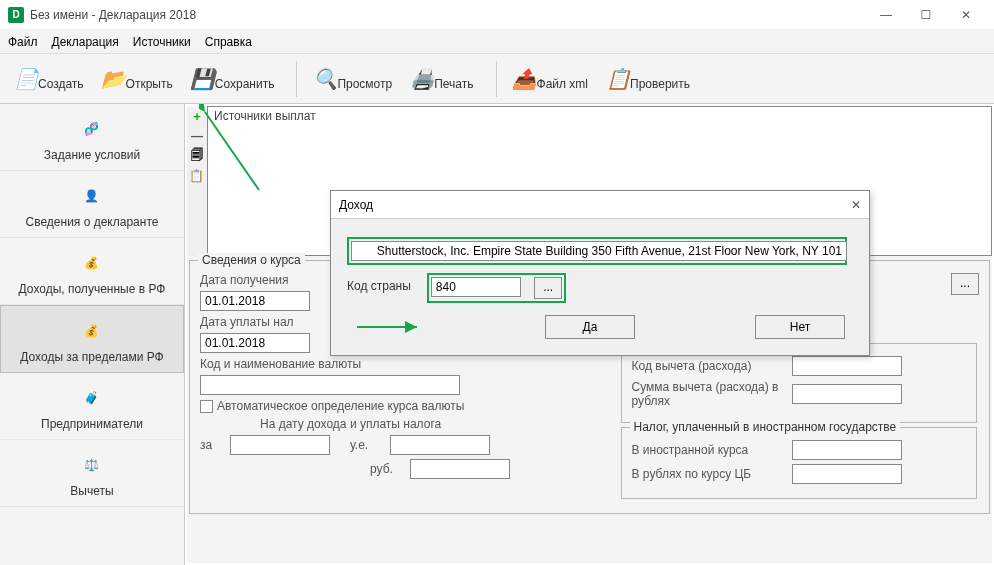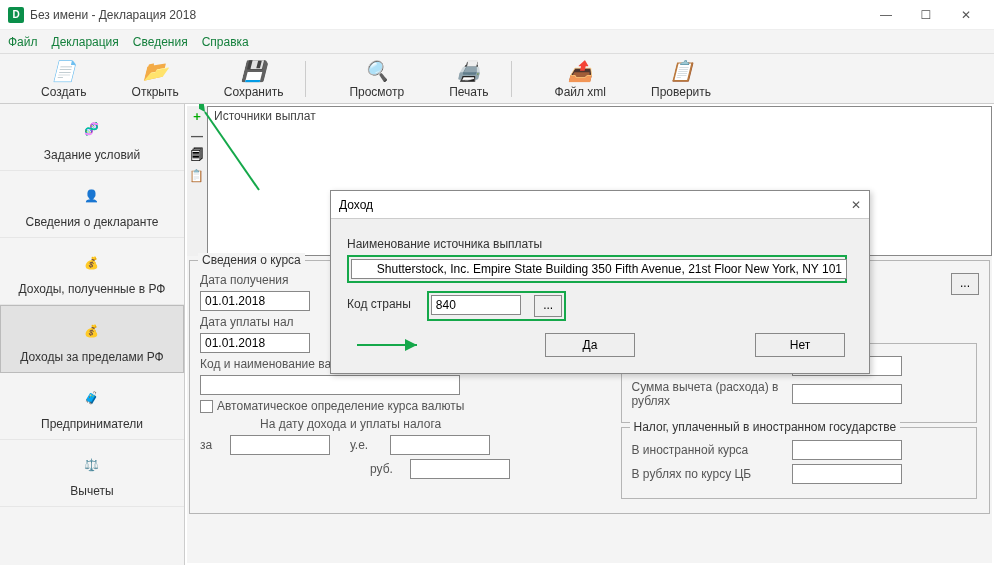--- a/index.html
+++ b/index.html
@@ -7,25 +7,25 @@
   
   
   .titlebar { height: 30px; background: #fff; display: flex; align-items: center; padding: 0 8px; border-bottom: 1px solid #eee; }
   .titlebar .app-icon { width: 16px; height: 16px; background: #0a8f4a; border-radius: 2px; margin-right: 6px; display: inline-flex; align-items: center; justify-content: center; color: #fff; font-weight: bold; font-size: 10px; }
   .titlebar .title { color: #444; }
   .titlebar .winbtns { margin-left: auto; display: flex; }
   .titlebar .winbtn { width: 40px; height: 28px; display: inline-flex; align-items: center; justify-content: center; color: #555; }
   
   
   .menubar { height: 24px; background: #f4f4f4; border-bottom: 1px solid #ddd; display: flex; align-items: center; padding: 0 8px; }
-  .menubar span { margin-right: 14px; color: #15803d; }
+  .menubar span { margin-right: 14px; color: #000000; }
   
   
   .toolbar { height: 50px; background: #f4f4f4; border-bottom: 1px solid #ccc; display: flex; align-items: center; padding: 4px 8px; }
-  .tool { display: inline-flex; flex-direction: column; align-items: center; margin-right: 6px; padding: 2px 6px; margin-left: 27px; }
+  .tool { display: inline-flex; flex-direction: row; align-items: flex-end; margin-right: 6px; padding: 2px 6px; }
   .tool-ico { width: 24px; height: 24px; display: inline-block; }
   .tool span { color: #333; margin-top: 2px; }
   .tsep { width: 1px; height: 36px; background: #ccc; margin: 0 10px; }
   
   .ico-new::before { content: "📄"; font-size: 20px; }
   .ico-open::before { content: "📂"; font-size: 20px; }
   .ico-save::before { content: "💾"; font-size: 20px; }
   .ico-view::before { content: "🔍"; font-size: 20px; }
   .ico-print::before { content: "🖨️"; font-size: 20px; }
   .ico-xml::before { content: "📤"; font-size: 20px; }
@@ -94,21 +94,21 @@
   <div class="winbtns">
     <div class="winbtn">—</div>
     <div class="winbtn">☐</div>
     <div class="winbtn">✕</div>
   </div>
 </div>
 
 <div class="menubar">
   <span>Файл</span>
   <span>Декларация</span>
-  <span>Сведения</span>
+  <span>Источники</span>
   <span>Справка</span>
 </div>
 
 <div class="toolbar">
   <div class="tool">
       <i class="tool-ico ico-new"></i>
       <span>Создать</span>
     </div>
   <div class="tool">
       <i class="tool-ico ico-open"></i>
@@ -267,21 +267,20 @@
   </div>
 </div>
 
 <div class="dialog">
   <div class="dlg-title">
     <span>Доход</span>
     <span class="x">✕</span>
   </div>
   <div class="dlg-body">
     <div class="fld">
-      <span class="fld-lbl">Наименование источника выплаты</span>
       <span class="highlight-box" style="width:500px">
         <input class="long" type="text" value="Shutterstock, Inc. Empire State Building 350 Fifth Avenue, 21st Floor New York, NY 101" style="">
       </span>
     </div>
     <div class="fld code-row">
       <span class="fld-lbl" style="display:inline">Код страны</span>
       <span class="highlight-box">
         <input class="short" type="text" value="840" style="">
         <span class="dotbtn" style="display:inline-block;margin-left:10px">...</span>
       </span>

